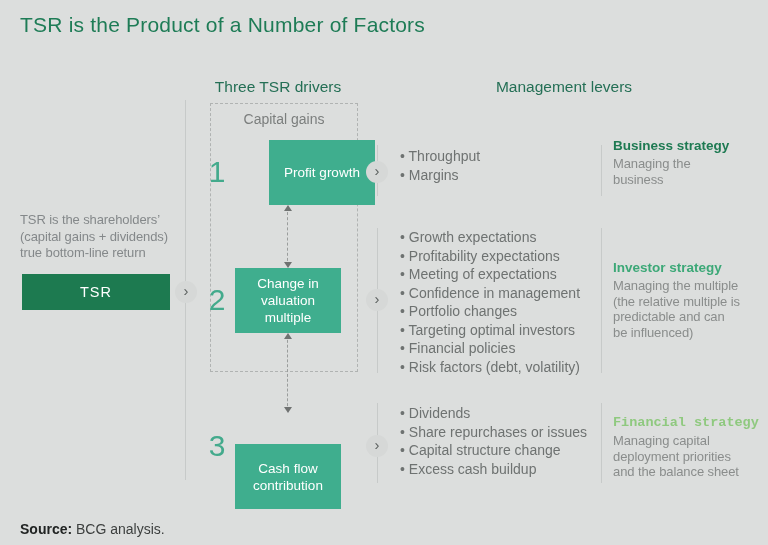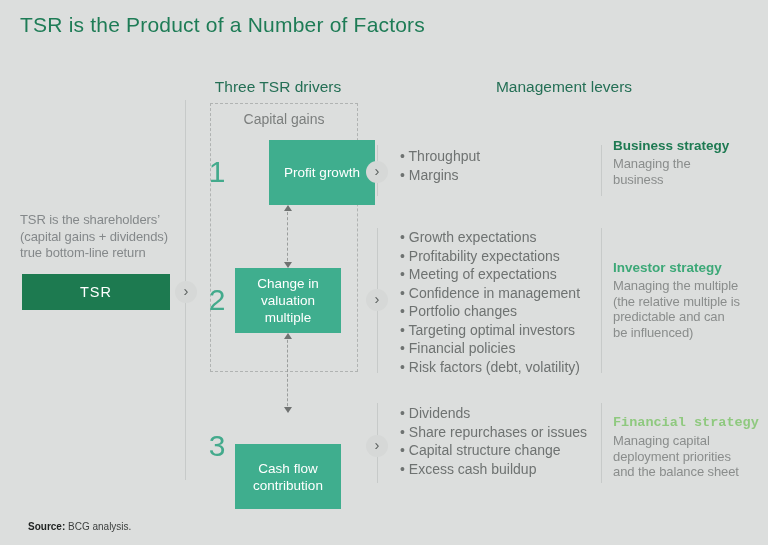--- a/index.html
+++ b/index.html
@@ -56,21 +56,21 @@
 
   .bullets{position:absolute;left:400px;margin:0;padding:0;list-style:none;font-size:14px;line-height:18.5px;color:#6e7271;white-space:nowrap;}
   .bullets li::before{content:"• ";color:#6e7271;}
   .bl1{top:147px;} .bl2{top:228px;} .bl3{top:404px;}
 
   .strategy{position:absolute;left:613px;width:155px;white-space:nowrap;}
   .st1{top:138px;} .st2{top:260px;} .st3{top:415px;}
   .s-title{font-size:13.5px;font-weight:bold;line-height:16px;margin-bottom:2px;}
   .s-line{font-size:13px;line-height:15.5px;color:#8a8d8c;letter-spacing:-.1px;}
 
-  .source{position:absolute;left:28px;top:521px;font-size:10px;color:#3c3f3e;}
+  .source{position:absolute;left:20px;top:521px;font-size:14px;color:#3c3f3e;}
   .source b{color:#212423;font-weight:bold;}
 </style>
 </head>
 <body>
 
 <div class="canvas">
 
   <div class="page-title">TSR is the Product of a Number of Factors</div>
 
   <div class="col-header h-drivers">Three TSR drivers</div>

